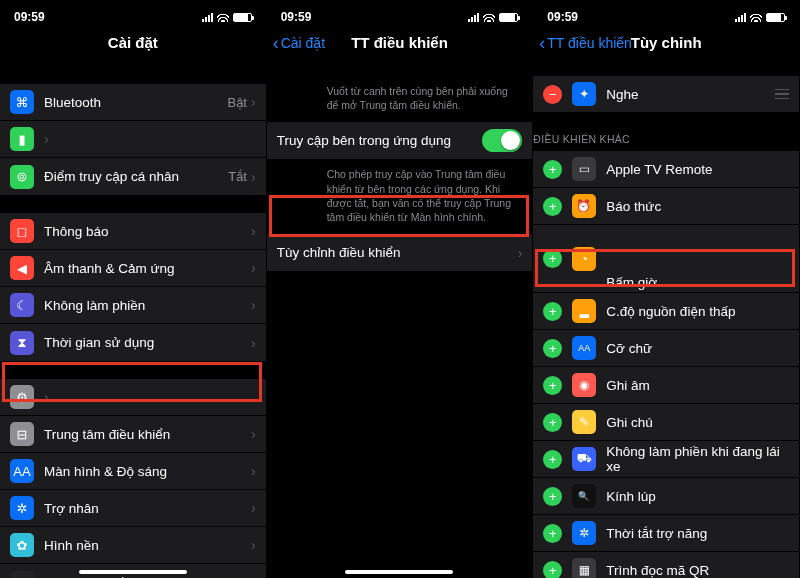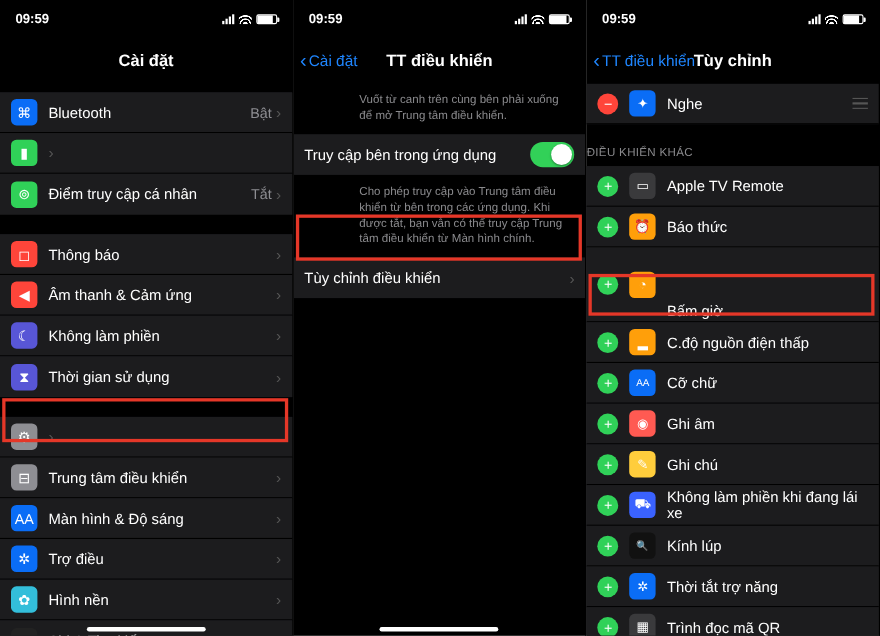--- a/index.html
+++ b/index.html
@@ -24,21 +24,21 @@
   .sig span:nth-child(1){height:3px}.sig span:nth-child(2){height:5px}.sig span:nth-child(3){height:7px}.sig span:nth-child(4){height:9px}
   .wifi { width:12px; height:9px; border-radius:2px 2px 0 0; background:
       radial-gradient(circle at 50% 100%, #fff 2px, transparent 2.5px),
       radial-gradient(circle at 50% 100%, transparent 4px, #fff 4px, #fff 5px, transparent 5.5px),
       radial-gradient(circle at 50% 100%, transparent 7px, #fff 7px, #fff 8px, transparent 8.5px);
   }
   .batt { width:19px; height:9px; border:1px solid #fff; border-radius:2px; position:relative;}
   .batt::after{content:"";position:absolute;right:-3px;top:2px;width:2px;height:4px;background:#fff;border-radius:0 1px 1px 0}
   .batt .fill{height:100%;width:85%;background:#fff}
   .navbar {
-    height: 42px; display:flex; align-items:center; justify-content:center; position:relative;
+    height: 42px; display:flex; justify-content:center; position:relative;
   }
   .navbar .title { font-size:15px; font-weight:600; }
   .navbar .back { position:absolute; left:6px; color:#1f86ff; font-size:14px; display:flex; align-items:center; gap:2px;}
   .navbar .back .chev{font-size:18px; line-height:1;}
   .content { position:absolute; top:76px; bottom:0; left:0; right:0; overflow:hidden; }
   .section-gap { height:18px; }
   .section-gap.sm { height:8px; }
   .cell {
     display:flex; align-items:center; min-height:37px; padding:3px 10px 3px 10px;
     background:#1c1c1e; border-bottom:1px solid #000;
@@ -142,21 +142,21 @@
           <span class="label">Trung tâm điều khiển</span>
           <span class="chev">›</span>
         </div>
         <div class="cell">
           <div class="icon" style="background: rgb(10, 109, 246); font-size: 13px;">AA</div>
           <span class="label">Màn hình &amp; Độ sáng</span>
           <span class="chev">›</span>
         </div>
         <div class="cell">
           <div class="icon" style="background: rgb(10, 109, 246); font-size: 13px;">✲</div>
-          <span class="label">Trợ điều</span>
+          <span class="label">Trợ nhân</span>
           <span class="chev">›</span>
         </div>
         <div class="cell">
           <div class="icon" style="background: rgb(51, 190, 218); font-size: 13px;">✿</div>
           <span class="label">Hình nền</span>
           <span class="chev">›</span>
         </div>
         <div class="cell">
           <div class="icon" style="background: rgb(34, 34, 34); font-size: 13px;">●</div>
           <span class="label">Siri &amp; Tìm kiếm</span>

